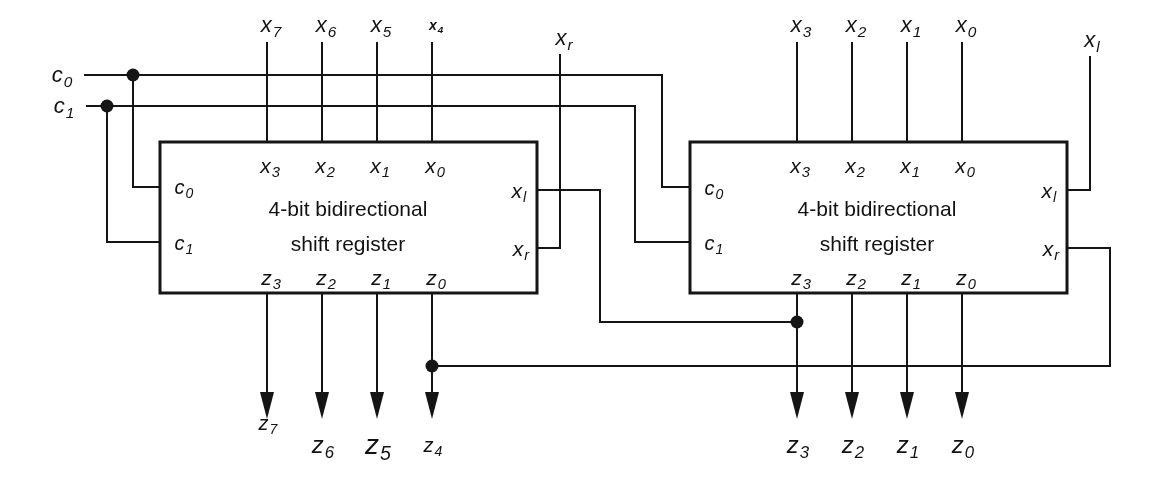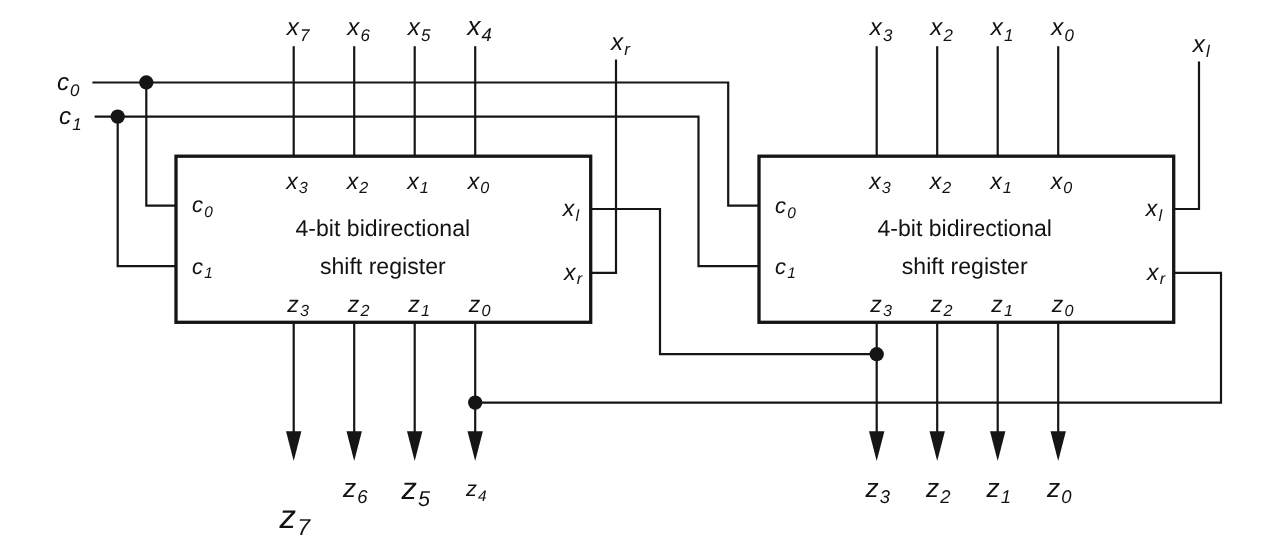--- a/index.html
+++ b/index.html
@@ -58,21 +58,21 @@
       <polygon points="845,392 859,392 852,419" fill="#151515"></polygon>
       <polygon points="900,392 914,392 907,419" fill="#151515"></polygon>
       <polygon points="955,392 969,392 962,419" fill="#151515"></polygon>
     </svg>
   <div id="label-layer">
       <div class="lbl" style="left: 62px; top: 75px; font-size: 22px;"><span>c</span><span class="sub">0</span></div>
       <div class="lbl" style="left: 64px; top: 106px; font-size: 22px;"><span>c</span><span class="sub">1</span></div>
       <div class="lbl" style="left: 271px; top: 25px; font-size: 22px;"><span>x</span><span class="sub">7</span></div>
       <div class="lbl" style="left: 326px; top: 25px; font-size: 22px;"><span>x</span><span class="sub">6</span></div>
       <div class="lbl" style="left: 381px; top: 25px; font-size: 22px;"><span>x</span><span class="sub">5</span></div>
-      <div class="lbl" style="left: 436px; top: 25px; font-size: 24px;"><span>x</span><span class="sub">4</span></div>
+      <div class="lbl" style="left: 436px; top: 25px; font-size: 14px; font-weight: bold;"><span>x</span><span class="sub">4</span></div>
       <div class="lbl" style="left: 564px; top: 38px; font-size: 22px;"><span>x</span><span class="sub">r</span></div>
       <div class="lbl" style="left: 801px; top: 25px; font-size: 22px;"><span>x</span><span class="sub">3</span></div>
       <div class="lbl" style="left: 856px; top: 25px; font-size: 22px;"><span>x</span><span class="sub">2</span></div>
       <div class="lbl" style="left: 911px; top: 25px; font-size: 22px;"><span>x</span><span class="sub">1</span></div>
       <div class="lbl" style="left: 966px; top: 25px; font-size: 22px;"><span>x</span><span class="sub">0</span></div>
       <div class="lbl" style="left: 1092px; top: 40px; font-size: 22px;"><span>x</span><span class="sub">l</span></div>
       <div class="lbl" style="left: 270px; top: 165px; font-size: 21px;"><span>x</span><span class="sub">3</span></div>
       <div class="lbl" style="left: 325px; top: 165px; font-size: 21px;"><span>x</span><span class="sub">2</span></div>
       <div class="lbl" style="left: 380px; top: 165px; font-size: 21px;"><span>x</span><span class="sub">1</span></div>
       <div class="lbl" style="left: 435px; top: 165px; font-size: 21px;"><span>x</span><span class="sub">0</span></div>
@@ -93,21 +93,21 @@
       <div class="lbl" style="left: 714px; top: 188px; font-size: 20px;"><span>c</span><span class="sub">0</span></div>
       <div class="lbl" style="left: 714px; top: 243px; font-size: 20px;"><span>c</span><span class="sub">1</span></div>
       <div class="lbl" style="left: 1049px; top: 190px; font-size: 21px;"><span>x</span><span class="sub">l</span></div>
       <div class="lbl" style="left: 1051px; top: 248px; font-size: 21px;"><span>x</span><span class="sub">r</span></div>
       <div class="lbl" style="left: 801px; top: 277px; font-size: 21px;"><span>z</span><span class="sub">3</span></div>
       <div class="lbl" style="left: 856px; top: 277px; font-size: 21px;"><span>z</span><span class="sub">2</span></div>
       <div class="lbl" style="left: 911px; top: 277px; font-size: 21px;"><span>z</span><span class="sub">1</span></div>
       <div class="lbl" style="left: 966px; top: 277px; font-size: 21px;"><span>z</span><span class="sub">0</span></div>
       <div class="lbl roman" style="left: 877px; top: 208px; font-size: 21px;"><span>4-bit bidirectional</span></div>
       <div class="lbl roman" style="left: 877px; top: 243px; font-size: 21px;"><span>shift register</span></div>
-      <div class="lbl" style="left: 268px; top: 471px; font-size: 30px;"><span>z</span><span class="sub">7</span></div>
+      <div class="lbl" style="left: 268px; top: 423px; font-size: 20px;"><span>z</span><span class="sub">7</span></div>
       <div class="lbl" style="left: 323px; top: 445px; font-size: 24px; text-align: right;"><span>z</span><span class="sub">6</span></div>
       <div class="lbl" style="left: 378px; top: 445px; font-size: 28px;"><span>z</span><span class="sub">5</span></div>
       <div class="lbl" style="left: 433px; top: 445px; font-size: 20px;"><span>z</span><span class="sub">4</span></div>
       <div class="lbl" style="left: 798px; top: 445px; font-size: 24px;"><span>z</span><span class="sub">3</span></div>
       <div class="lbl" style="left: 853px; top: 445px; font-size: 24px;"><span>z</span><span class="sub">2</span></div>
       <div class="lbl" style="left: 908px; top: 445px; font-size: 24px;"><span>z</span><span class="sub">1</span></div>
       <div class="lbl" style="left: 963px; top: 445px; font-size: 24px;"><span>z</span><span class="sub">0</span></div>
     </div>
 </div>
 

